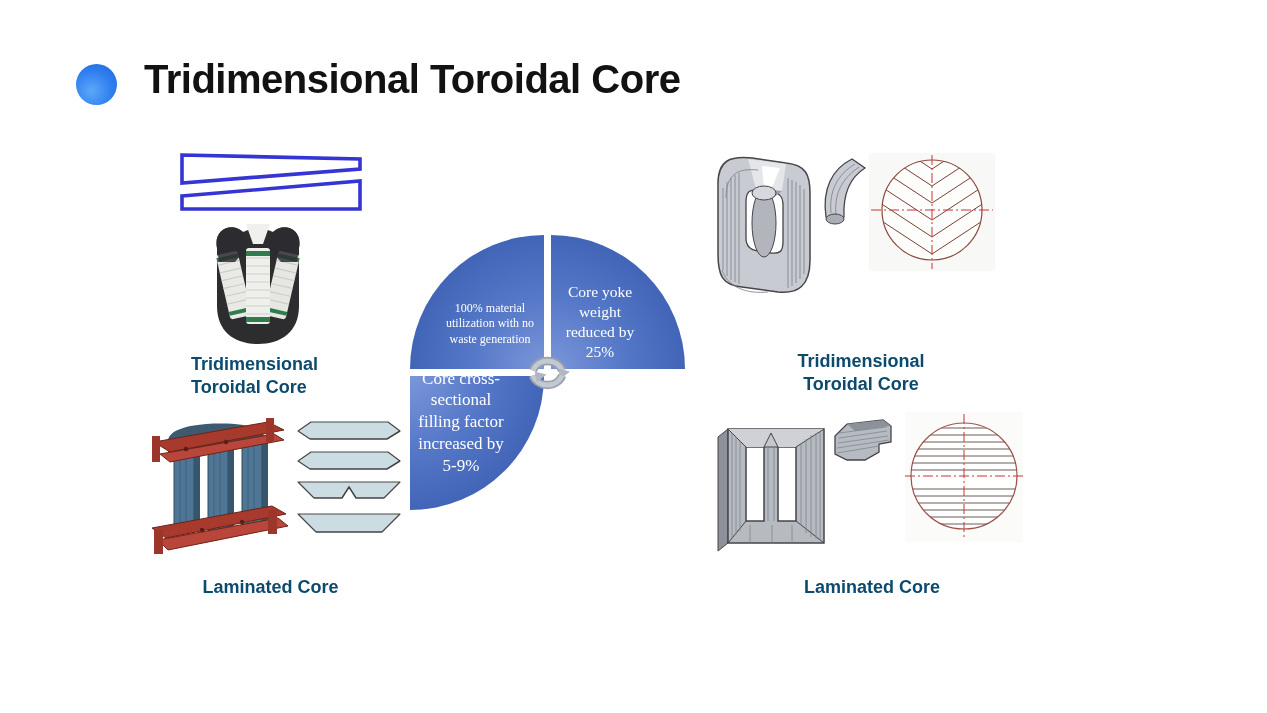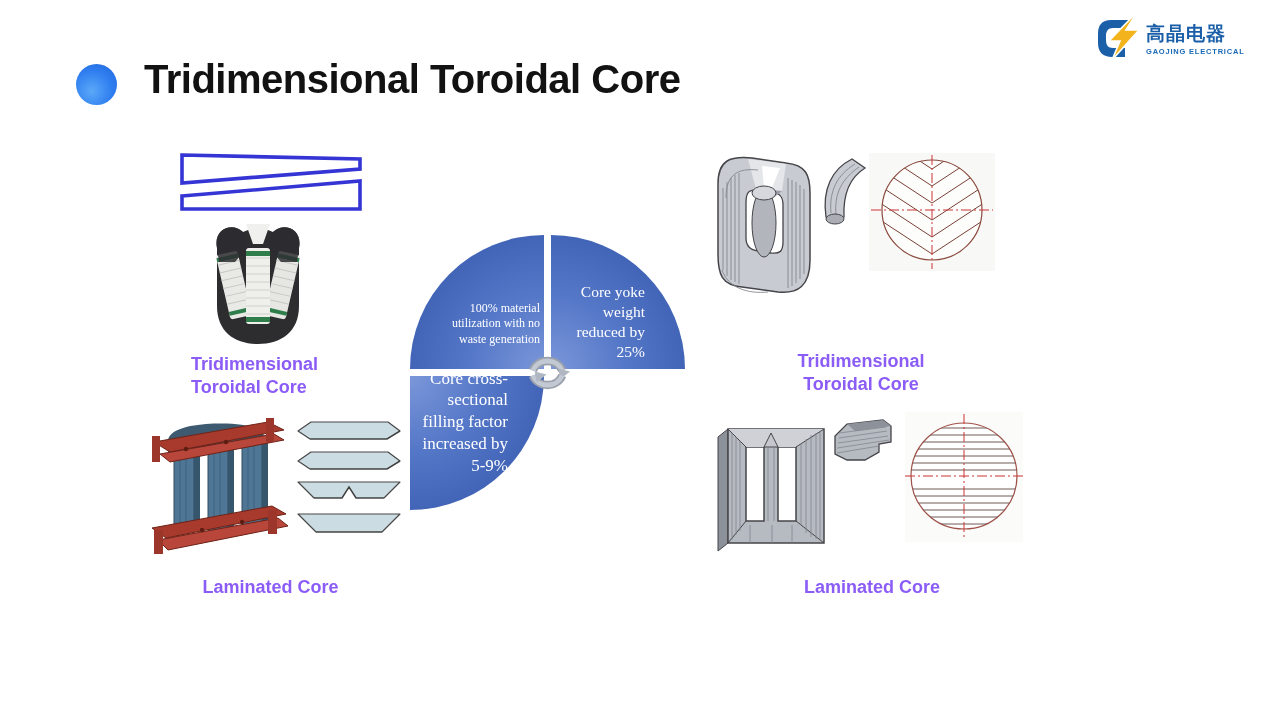--- a/index.html
+++ b/index.html
@@ -15,69 +15,57 @@
   }
   .page-title {
     position:absolute; left:144px; top:57px; font-size:40px; font-weight:700;
     color:#121212; letter-spacing:-0.5px; white-space:nowrap;
   }
   .logo { position:absolute; left:1095px; top:14px; width:152px; height:52px; display:flex; align-items:center; }
   .logo-text { display:flex; flex-direction:column; margin-left:5px; }
   .logo-cn { font-size:19px; font-weight:700; color:#1b5fa8; letter-spacing:1px; line-height:1.1; }
   .logo-en { font-size:7.5px; font-weight:700; color:#1a69b5; letter-spacing:0.8px; margin-top:2px; }
   
-  .caption { position:absolute; font-weight:700; color:#8b5cf6; font-size:18px; line-height:1.27; white-space:pre-line; }
+  .caption { position:absolute; font-weight:700; color:#0c4a6e; font-size:18px; line-height:1.27; white-space:pre-line; }
   .caption.center { text-align:center; }
   
   .fig { position:absolute; }
   .fig svg { display:block; }
   
   .benefits {
     position:absolute; left:410px; top:235px; width:275px; height:275px;
     display:grid; grid-template-columns:134px 134px; grid-template-rows:134px 134px; gap:7px;
   }
   .quad { position:relative; }
   .quad-tl { border-top-left-radius:134px;
     background:radial-gradient(circle at 100% 100%, #7b97d9 0%, #5678c8 38%, #4265b8 70%, #3a5cab 100%); }
   .quad-tr { border-top-right-radius:134px;
     background:radial-gradient(circle at 0% 100%, #7b97d9 0%, #5678c8 38%, #4265b8 70%, #3a5cab 100%); }
   .quad-bl { border-bottom-left-radius:134px;
     background:radial-gradient(circle at 100% 0%, #7b97d9 0%, #5678c8 38%, #4265b8 70%, #3a5cab 100%); }
   .quad-br { border-bottom-right-radius:134px;
     background:radial-gradient(circle at 0% 0%, #7b97d9 0%, #5678c8 38%, #4265b8 70%, #3a5cab 100%); }
   .quad-text {
     position:absolute; color:#ffffff; font-family:"Liberation Serif", serif;
-    text-align:right; line-height:1.28; display:flex; align-items:center; justify-content:center;margin-top:8px;
+    text-align:center; line-height:1.28; display:flex; align-items:center; justify-content:center;margin-top:8px;
   }
   .qt-tl { left:30px; top:40px; right:4px; bottom:4px; font-size:12px; }
   .qt-tr { left:4px; top:38px; right:40px; bottom:6px; font-size:15.5px; }
   .qt-bl { left:36px; top:4px; right:0;  bottom:26px; font-size:12.5px; }
   .qt-br { left:4px; top:2px; right:36px; bottom:52px; font-size:17px; }
   .cycle-icon { position:absolute; left:114px; top:114px; width:47px; height:47px; }
 </style>
 </head>
 <body>
 
 <div class="slide">
 
   <div class="title-bullet"></div>
   <div class="page-title">Tridimensional Toroidal Core</div>
 
-  <div class="logo">
-    <span>
-      <svg width="46" height="50" viewBox="0 0 46 50">
-        <path d="M34,7 L16,7 C7,7 3,12 3,21 L3,30 C3,39 8,44 17,44 L30,44 L30,35 L18,35 C13,35 11,32 11,27 L11,23 C11,18 13,15 18,15 L26,15 Z" fill="#1b5fa8"></path>
-        <path d="M40,1 L14,28 L25,28 L17,47 L44,17 L31,17 L41,1 Z" fill="#f2b31c" stroke="#ffffff" stroke-width="1.6"></path>
-      </svg>
-    </span>
-    <span class="logo-text">
-      <span class="logo-cn">高晶电器</span>
-      <span class="logo-en">GAOJING ELECTRICAL</span>
-    </span>
-  </div>
 
   <div class="fig" style="left:180px; top:152px;">
     <svg width="182" height="60" viewBox="0 0 182 60">
       <polygon points="2,3 180,7 180,17 2,31" fill="none" stroke="#3535d5" stroke-width="3.6"></polygon>
       <polygon points="2,44 180,29 180,57 2,57" fill="none" stroke="#3535d5" stroke-width="3.6"></polygon>
     </svg>
   </div>
 
   <div class="fig" style="left:207px; top:218px;">
     <svg width="102" height="130" viewBox="0 0 102 130">

